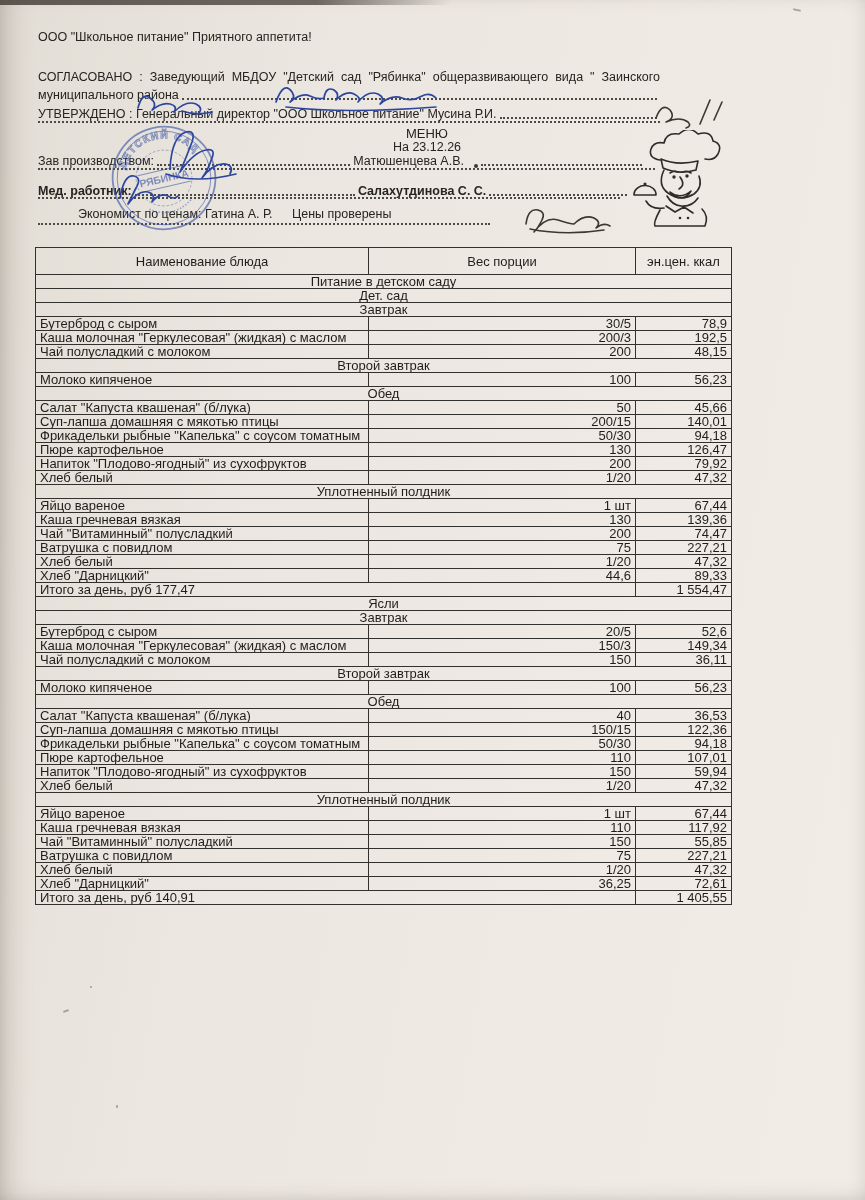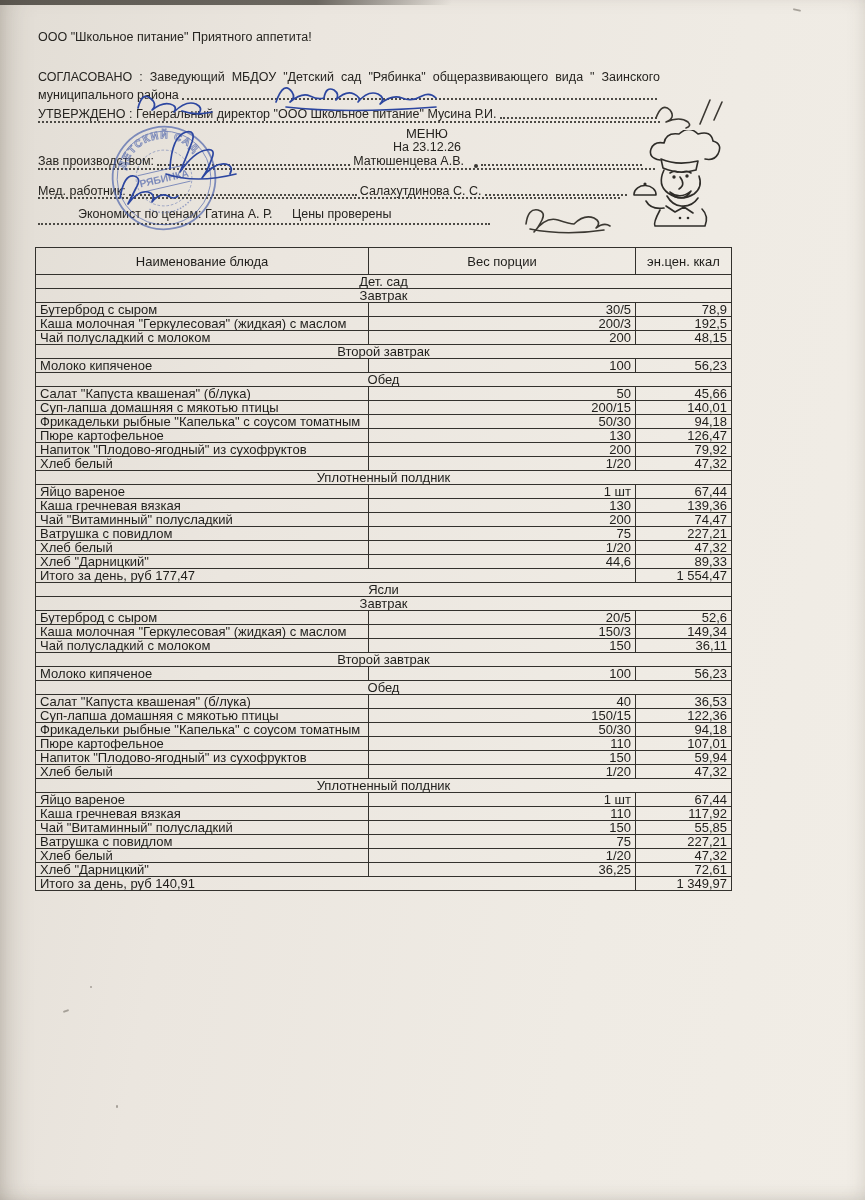--- a/index.html
+++ b/index.html
@@ -98,21 +98,21 @@
 
   <div class="abs flexrow" style="left:38px; top:153px; width:607px;">
     <span>Зав производством:</span>
     <span class="dots" style="flex:1.2;"></span>
     <span>Матюшенцева А.В.</span>
     <span class="ink-dot"></span>
     <span class="dots" style="flex:1;"></span>
   </div>
   <div class="abs dotline" style="left:38px; top:168px; width:617px;"></div>
 
-  <div class="abs flexrow" style="left:38px; top:183px; width:592px;">
+  <div class="abs flexrow" style="left:38px; top:183px; width:592px;font-weight:bold;">
     <span>Мед. работник:</span>
     <span class="dots" style="flex:1.6;"></span>
     <span>Салахутдинова С. С.</span>
     <span class="dots" style="flex:1;"></span>
   </div>
   <div class="abs dotline" style="left:38px; top:197px; width:582px;"></div>
 
   <div class="abs header-line" style="left:38px; top:207px;margin-left:40px;">
     <span>Экономист по ценам: Гатина А. Р.</span>
     <span style="margin-left:16px;">Цены проверены</span>
@@ -188,20 +188,23 @@
     </colgroup>
     <thead>
       <tr>
         <th>Наименование блюда</th>
         <th>Вес порции</th>
         <th>эн.цен. ккал</th>
       </tr>
     </thead>
     <tbody id="menu-tbody">
         <tr>
+          <td class="sec" colspan="3">Питание в детском саду</td>
+        </tr>
+        <tr>
           <td class="sec" colspan="3">Дет. сад</td>
         </tr>
         <tr>
           <td class="sec" colspan="3">Завтрак</td>
         </tr>
         <tr>
           <td class="dish">Бутерброд с сыром</td>
           <td class="num">30/5</td>
           <td class="num">78,9</td>
         </tr>
@@ -383,18 +386,18 @@
           <td class="num">1/20</td>
           <td class="num">47,32</td>
         </tr>
         <tr>
           <td class="dish">Хлеб "Дарницкий"</td>
           <td class="num">36,25</td>
           <td class="num">72,61</td>
         </tr>
         <tr>
           <td class="tot" colspan="2">Итого за день, руб 140,91</td>
-          <td class="num">1 349,97</td>
+          <td class="num">1 405,55</td>
         </tr>
       </tbody>
   </table>
 
 </div>
 
 </body></html>

